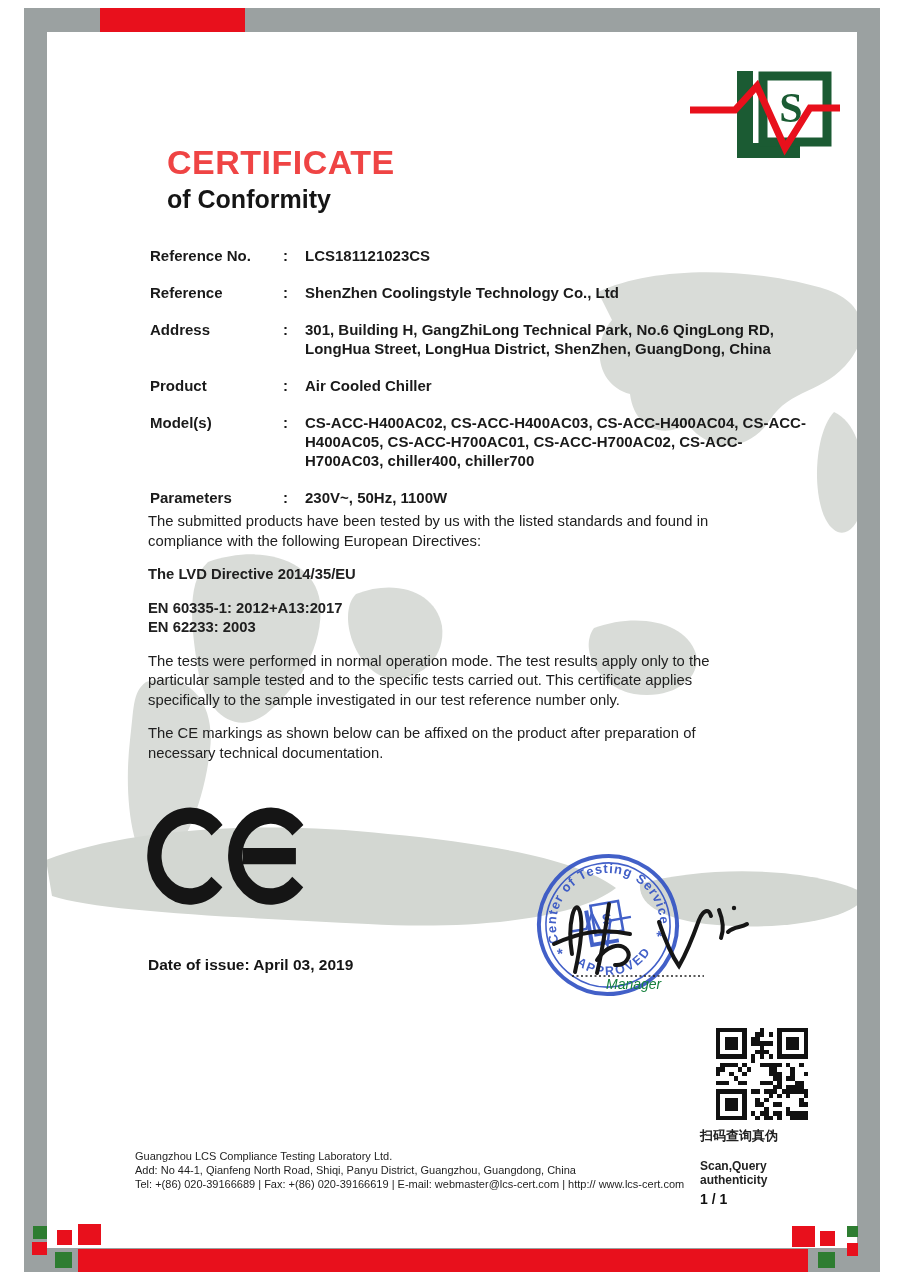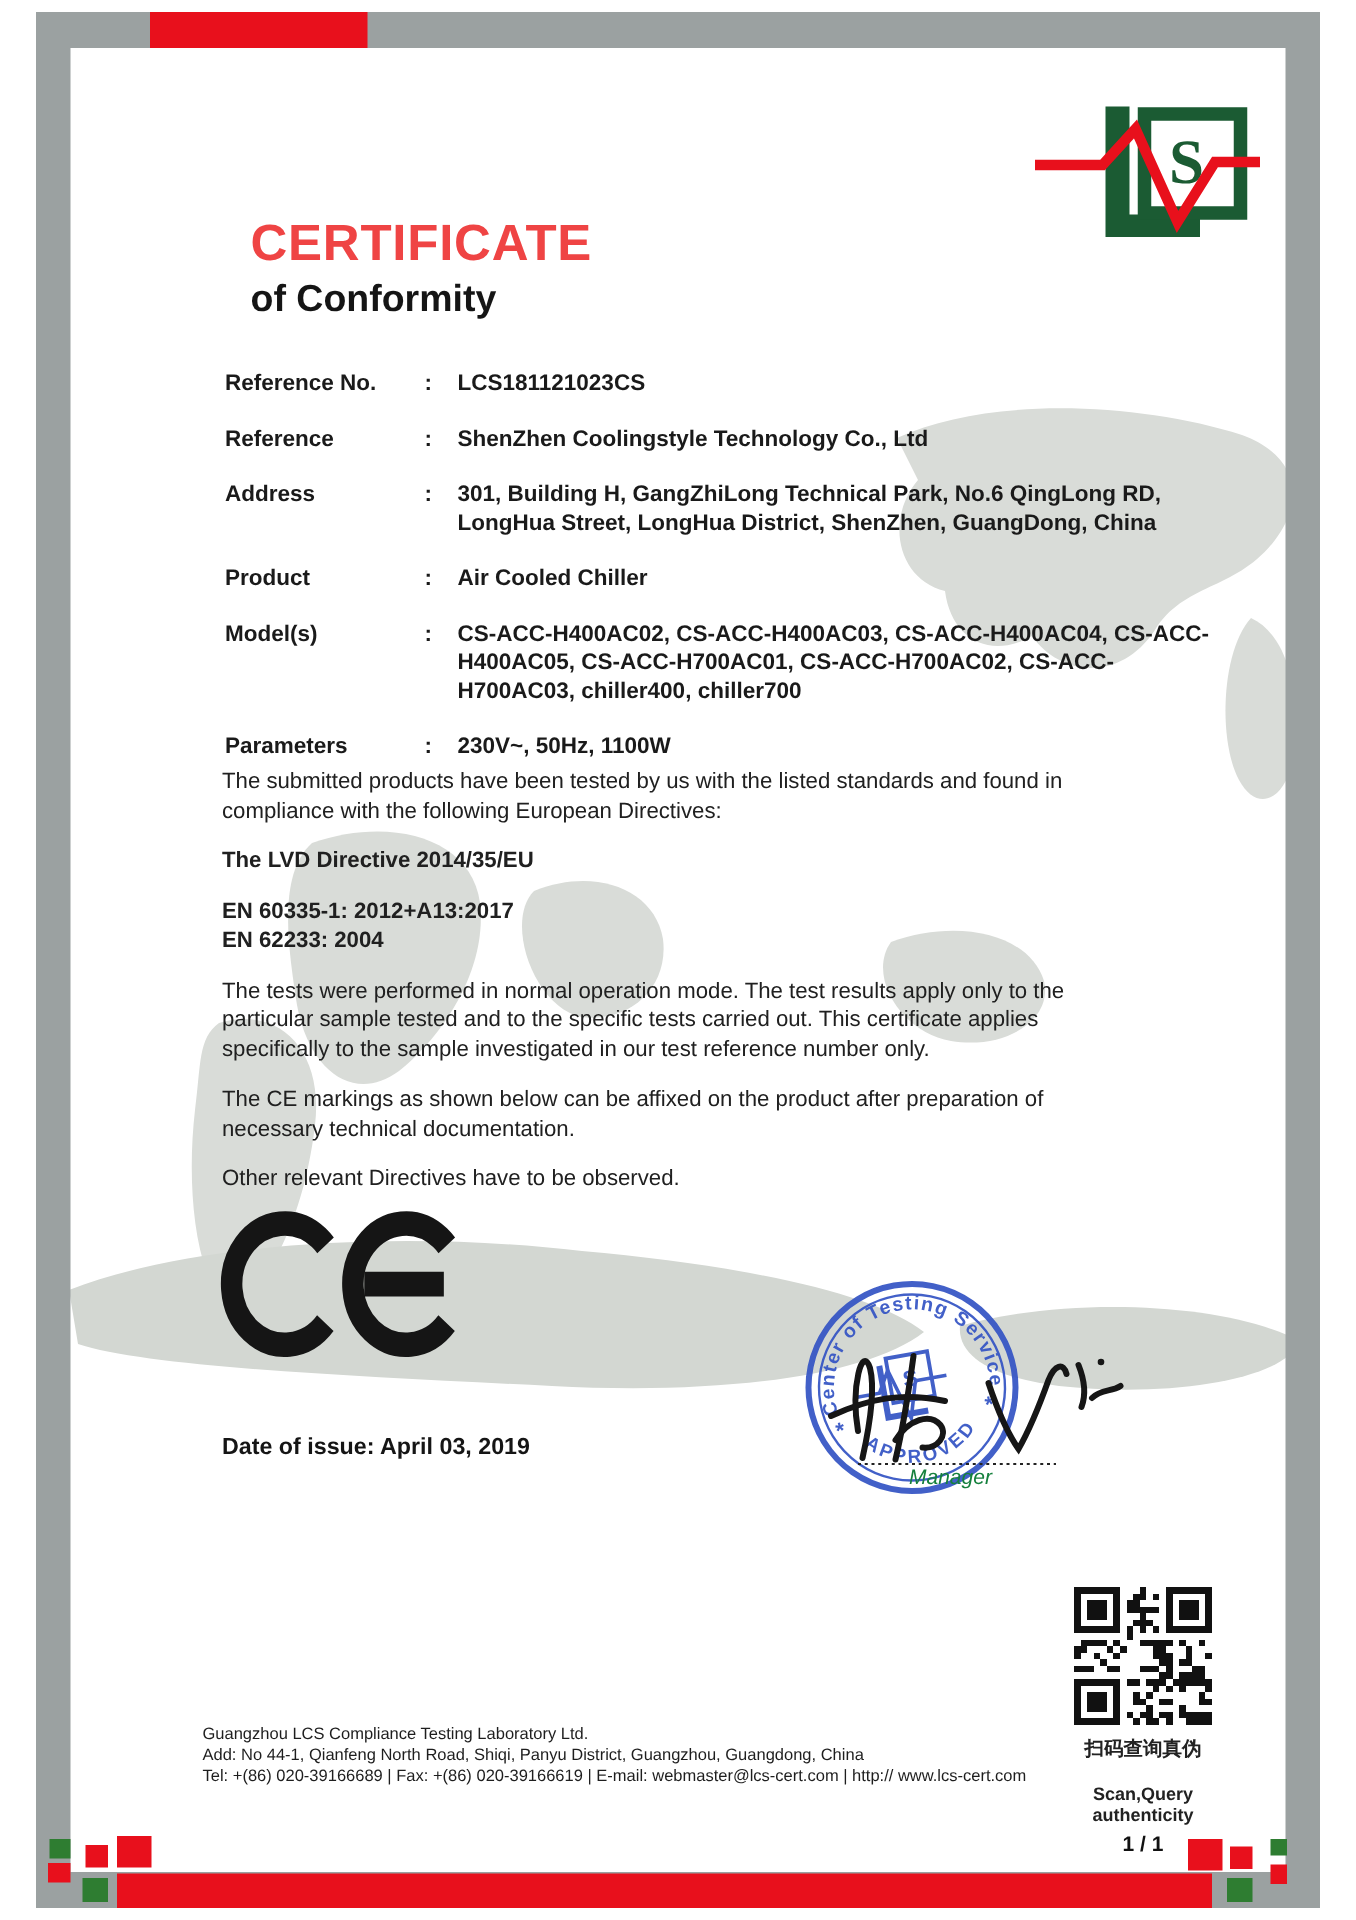--- a/index.html
+++ b/index.html
@@ -49,21 +49,21 @@
   
   .date-issue { position:absolute; left:148px; top:956px; font-size:15.5px; font-weight:bold; color:#151515; }
 
   
   .stamp { position:absolute; left:533px; top:850px; opacity:0.92; }
   .stamp text { font-family:"Liberation Sans", sans-serif; }
   .signature { position:absolute; left:542px; top:880px; }
   .manager { position:absolute; left:606px; top:976px; font-size:14px; color:#15803d;font-style:italic; }
 
   
-  .qr-block { position:absolute; left:700px; top:1058px; width:124px; text-align:center; }
+  .qr-block { position:absolute; left:700px; top:1028px; width:124px; text-align:left; }
   .qr-code { width:92px; height:92px; margin:0 auto; }
   .qr-zh { margin-top:7px; font-size:13px; font-weight:bold; color:#222; }
   .qr-en { margin-top:14px; font-size:12px; font-weight:bold; color:#222; }
   .page-num { margin-top:4px; font-size:14px; font-weight:bold; color:#111; }
 
   
   .footer { position:absolute; left:135px; top:1150px; font-size:11px; line-height:13.8px; color:#1e1e1e; }
 </style>
 </head>
 <body>
@@ -140,25 +140,24 @@
     <div>Parameters</div>
     <div>:</div>
     <div>230V~, 50Hz, 1100W</div>
   </div>
 
   <div class="body-text">
     <p>The submitted products have been tested by us with the listed standards and found in compliance with the following European Directives:</p>
     <p class="bold">The LVD Directive 2014/35/EU</p>
     <p class="bold">
       <span style="display:block">EN 60335-1: 2012+A13:2017</span>
-      <span style="display:block">EN 62233: 2004</span>
+      <span style="display:block">EN 62233: 2003</span>
     </p>
     <p>The tests were performed in normal operation mode. The test results apply only to the particular sample tested and to the specific tests carried out. This certificate applies specifically to the sample investigated in our test reference number only.</p>
     <p>The CE markings as shown below can be affixed on the product after preparation of necessary technical documentation.</p>
-    <p>Other relevant Directives have to be observed.</p>
   </div>
 
   <svg class="ce-mark" width="160" height="104" viewBox="0 0 190 108" preserveAspectRatio="none" aria-hidden="true">
     <circle cx="52" cy="52" r="42" fill="none" stroke="#151515" stroke-width="17" stroke-dasharray="205.2 58.7" transform="rotate(40 52 52)"></circle>
     <circle cx="148" cy="52" r="42" fill="none" stroke="#151515" stroke-width="17" stroke-dasharray="205.2 58.7" transform="rotate(40 148 52)"></circle>
     <line x1="115" y1="52" x2="178" y2="52" stroke="#151515" stroke-width="17"></line>
   </svg>
 
   <div class="date-issue">Date of issue: April 03, 2019</div>
 

